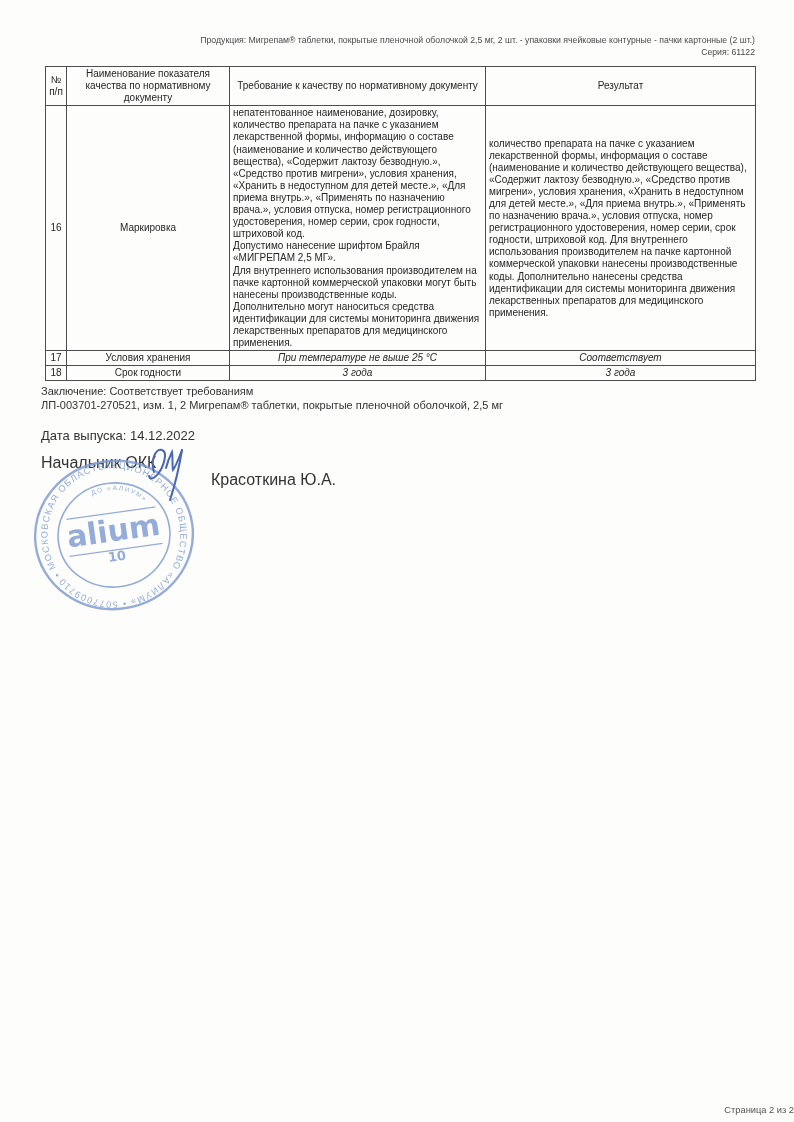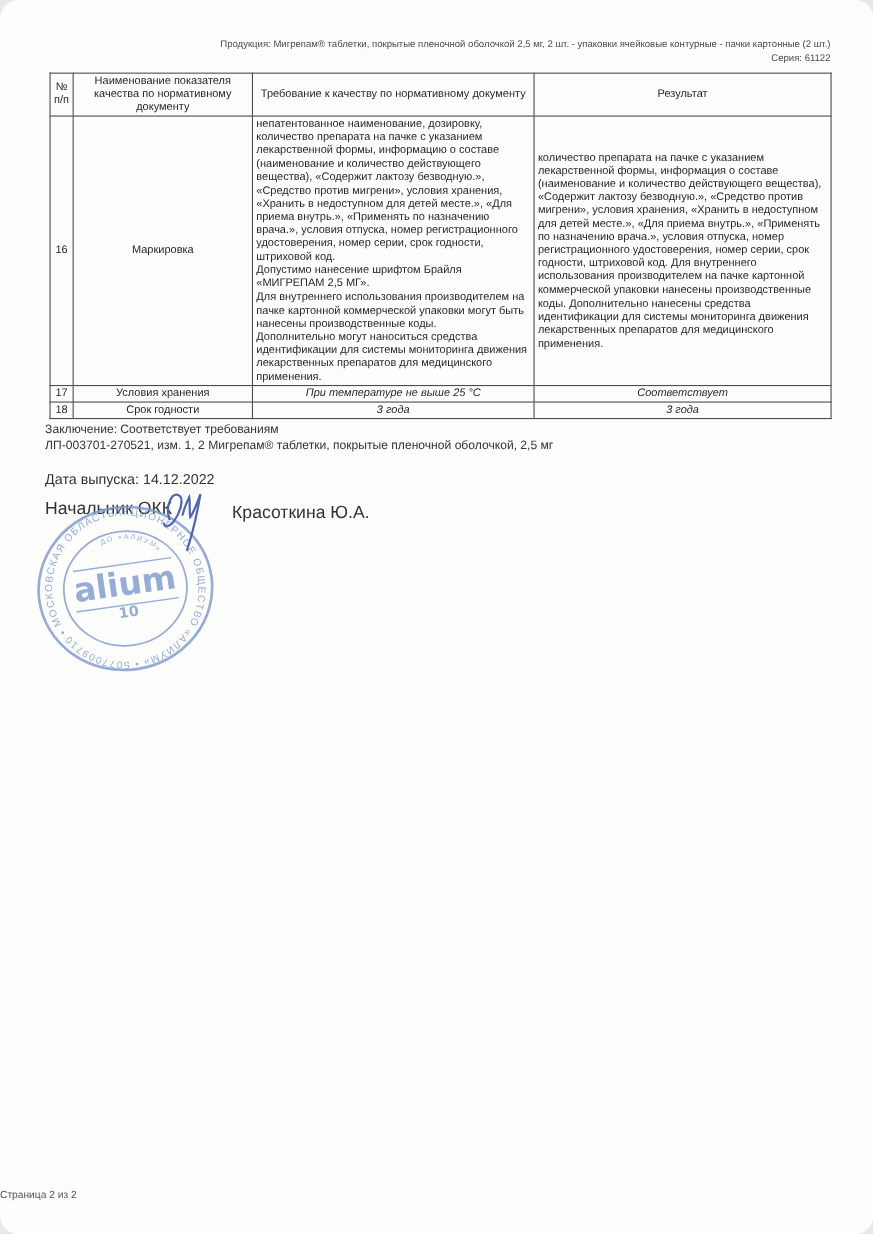--- a/index.html
+++ b/index.html
@@ -6,21 +6,20 @@
   html, body { background: #e8e8e8; }
   .page {
     position: relative;
     width: 794px;
     height: 1122px;
     margin: 0 auto;
     background: #fdfdfc;
     font-family: "Liberation Sans", "DejaVu Sans", sans-serif;
     color: #2e2e2e;
     overflow: hidden;
-    border-radius: 17px;
   }
   
   .doc-meta {
     position: absolute;
     top: 34px;
     left: 45px;
     width: 710px;
     text-align: right;
     font-size: 8.7px;
     line-height: 12px;
@@ -88,45 +87,45 @@
     color: #333;
   }
   .sign-row {
     position: absolute;
     top: 454px;
     left: 41px;
     width: 400px;
     font-size: 16px;
     color: #333;
   }
-  .sign-name { position: absolute; left: 170px; top: 4px; }
+  .sign-name { position: absolute; left: 170px; top: 17px; }
 
   
   .stamp-wrap {
     position: absolute;
     left: 28px;
     top: 455px;
     width: 172px;
     height: 160px;
     opacity: 0.82;
     transform: rotate(-8deg);
   }
   .signature-wrap {
     position: absolute;
     left: 140px;
     top: 438px;
     width: 70px;
     height: 70px;
   }
   .page-footer {
     position: absolute;
-    top: 1081px;
+    top: 1105px;
     left: 0;
     width: 100%;
-    text-align: left;
+    text-align: right;
     font-size: 9.3px;
     color: #555;
   }
 </style>
 </head>
 <body>
 
 <div class="page">
 
   <div class="doc-meta">

